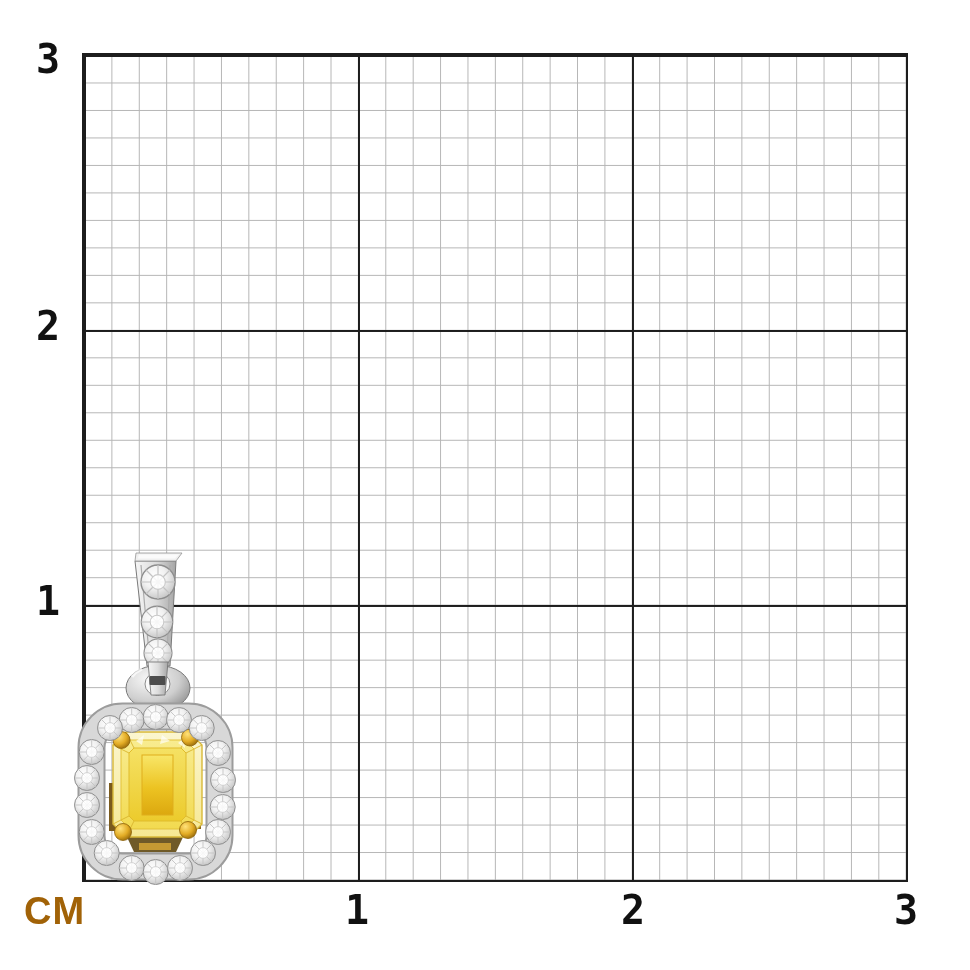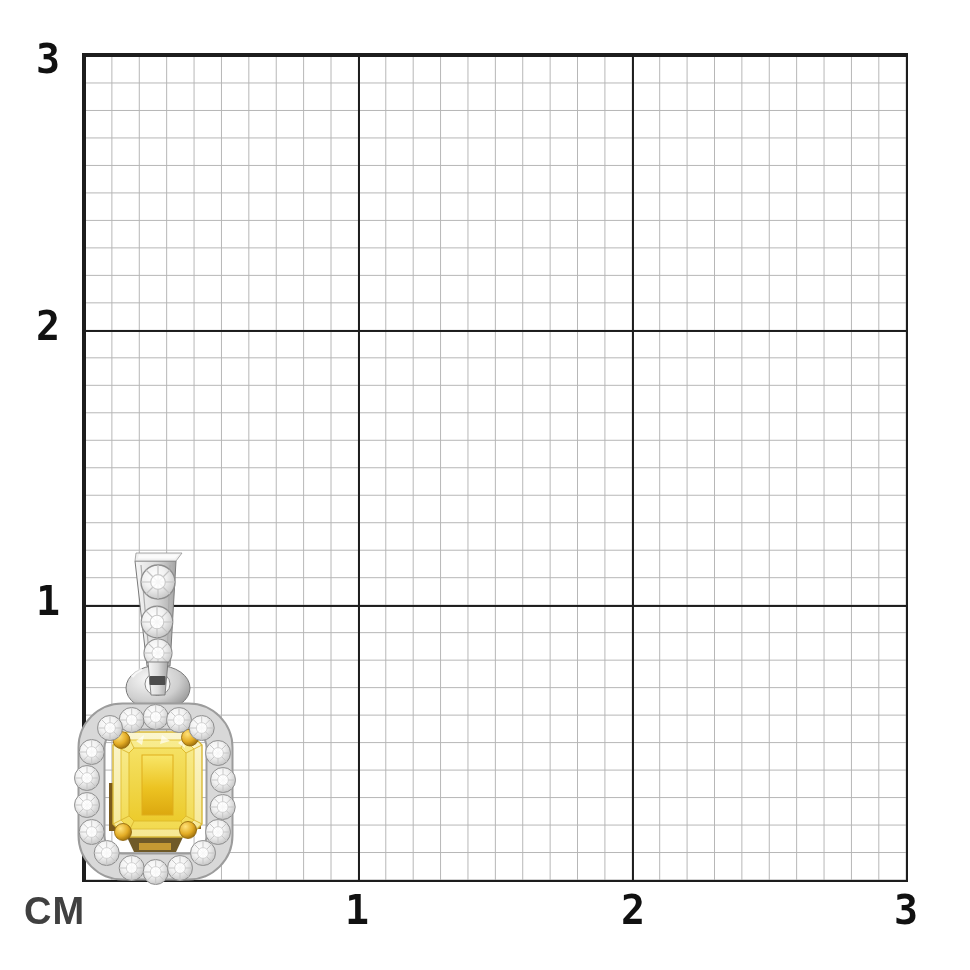--- a/index.html
+++ b/index.html
@@ -22,21 +22,21 @@
       3.33333% 100%,
       100% 3.33333%;
   }
   .ylab,.xlab{
     position:absolute;color:#111111;font-weight:bold;font-size:40px;line-height:40px;
     font-family:"DejaVu Sans Mono", monospace;text-align:right;width:40px;
   }
   .ylab{left:20px;}
   .xlab{text-align:center;}
   .unit{
-    position:absolute;left:24px;top:892px;color:#404040;font-weight:bold;font-size:38px;line-height:38px;
+    position:absolute;left:24px;top:892px;color:#a16207;font-weight:bold;font-size:38px;line-height:38px;
     font-family:"Liberation Sans", sans-serif;letter-spacing:1px;
   }
   .pendant{position:absolute;left:70px;top:545px;width:170px;height:340px;}
 </style>
 </head>
 <body>
 
 <div class="stage">
 
   <div class="grid"></div>

